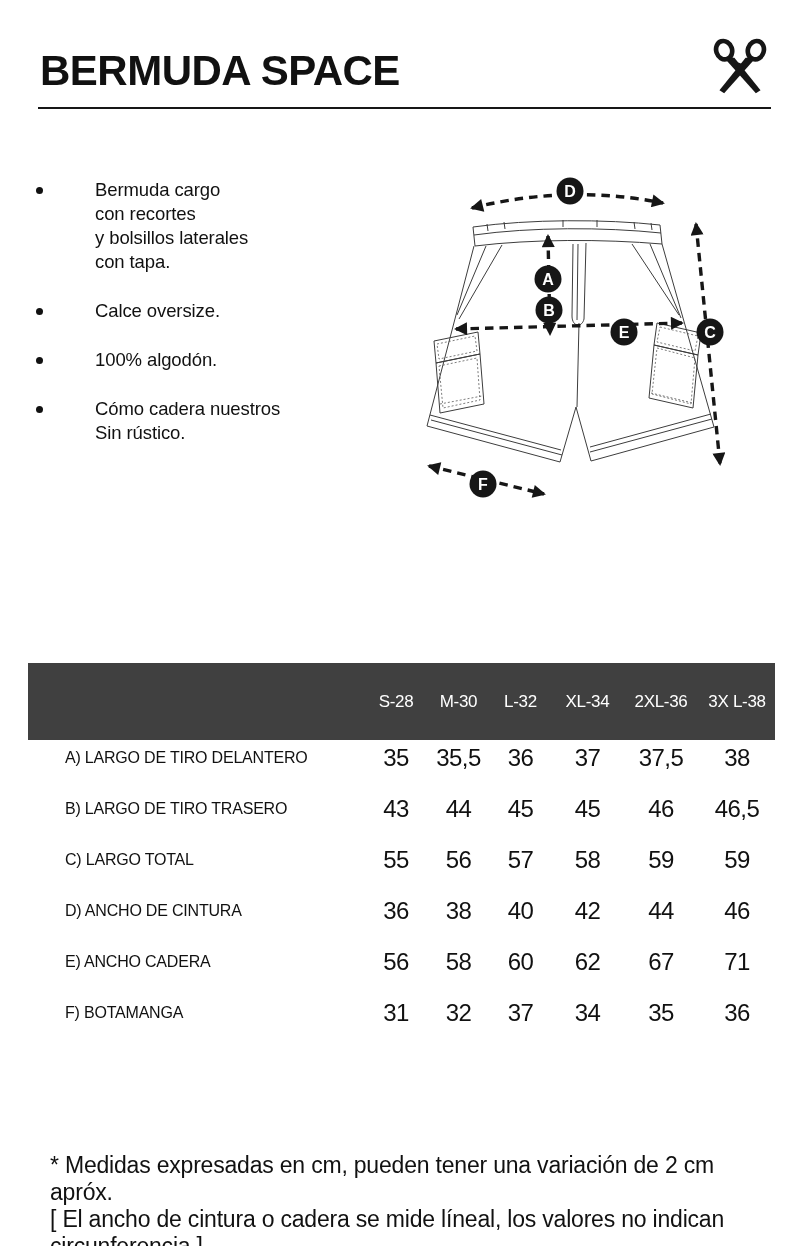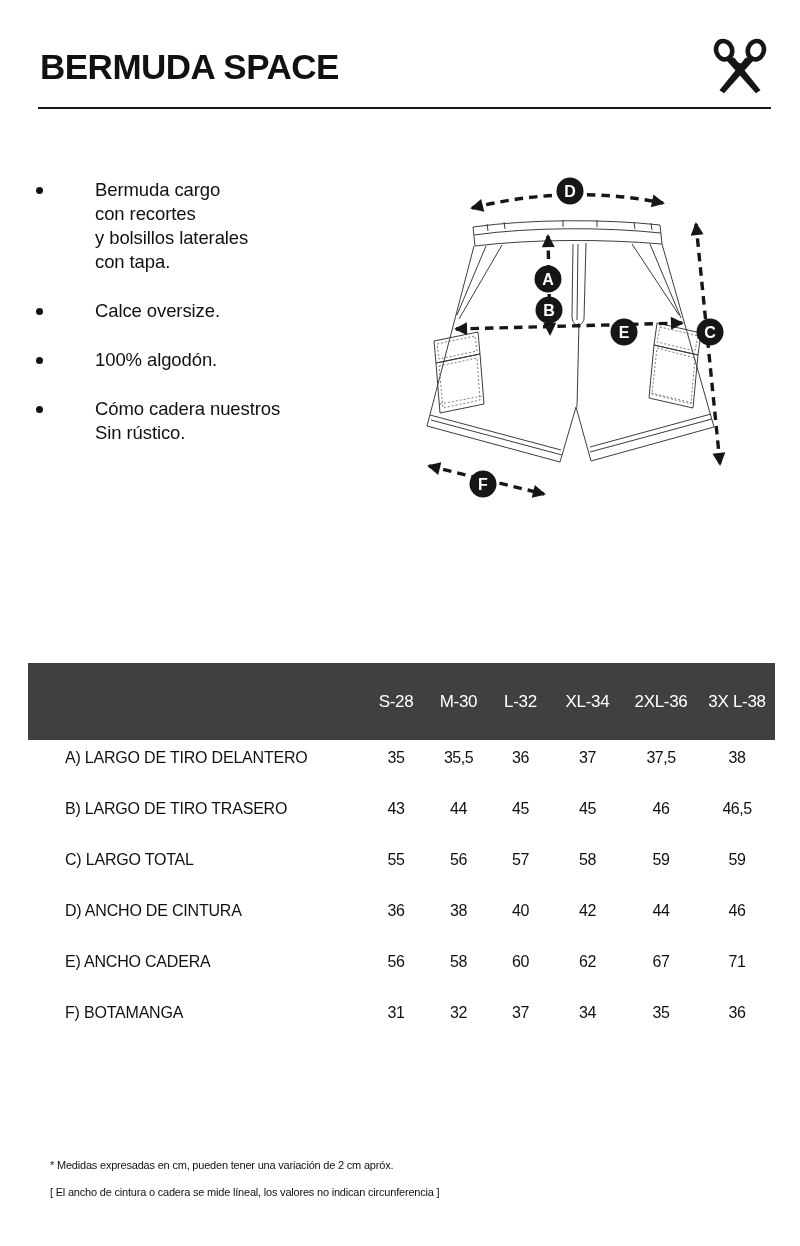--- a/index.html
+++ b/index.html
@@ -3,21 +3,21 @@
 <meta charset="utf-8">
 <style>
   html,body { margin:0; padding:0; background:#ffffff; }
   .page {
     position:relative; width:800px; height:1246px; background:#ffffff;
     font-family:"Liberation Sans", sans-serif; color:#111111; overflow:hidden;
   }
   
   .title {
     position:absolute; left:40px; top:47px; margin:0;
-    font-size:35px; font-weight:bold; letter-spacing:-0.5px; color:#111111;
+    font-size:42px; font-weight:bold; letter-spacing:-0.5px; color:#111111;
   }
   .title-divider {
     position:absolute; left:38px; top:107px; width:733px; height:2px; background:#161616;
   }
   .scissors { position:absolute; left:712px; top:38px; width:56px; height:58px; }
   
   .features { position:absolute; left:36px; top:178px; width:370px; }
   .feature { display:flex; margin:0 0 25px 0;gap:40px; }
   .feature .dot {
     flex:0 0 auto; width:7px; height:7px; border-radius:50%;
@@ -40,24 +40,24 @@
     display:grid; grid-template-columns:336px 64px 61px 63px 71px 76px 76px;
     align-items:center;
   }
   .size-cell { color:#ffffff; font-size:17px; text-align:center; letter-spacing:-0.3px; }
   .table-rows { position:absolute; left:28px; top:732px; width:747px; }
   .trow {
     display:grid; grid-template-columns:336px 64px 61px 63px 71px 76px 76px;
     height:51px; align-items:center;
   }
   .tlabel { padding-left:37px; font-size:16px; letter-spacing:-0.2px; }
-  .tval { font-size:16px; text-align:center; letter-spacing:-0.5px; }
+  .tval { font-size:24px; text-align:center; letter-spacing:-0.5px; }
   
   .footnotes { position:absolute; left:50px; top:1152px; width:720px; }
-  .footnote { font-size:11px; line-height:27px; letter-spacing:-0.2px; }
+  .footnote { font-size:23px; line-height:27px; letter-spacing:-0.2px; }
 </style>
 </head>
 <body>
 
 <div class="page">
 
   <h1 class="title">BERMUDA SPACE</h1>
 
   <svg class="scissors" viewBox="0 0 60 62">
     <ellipse cx="13" cy="13" rx="8.5" ry="10" fill="none" stroke="#161616" stroke-width="5" transform="rotate(-18 13 13)"></ellipse>

